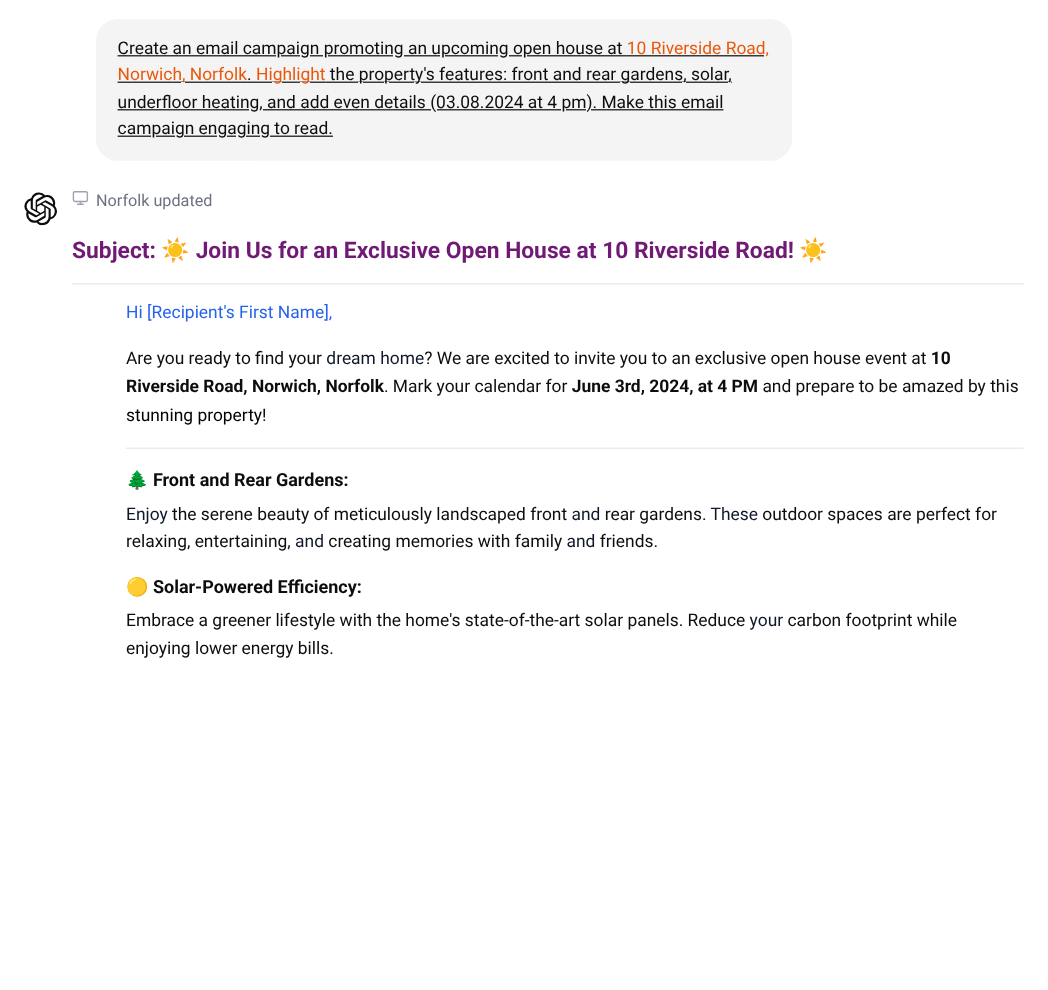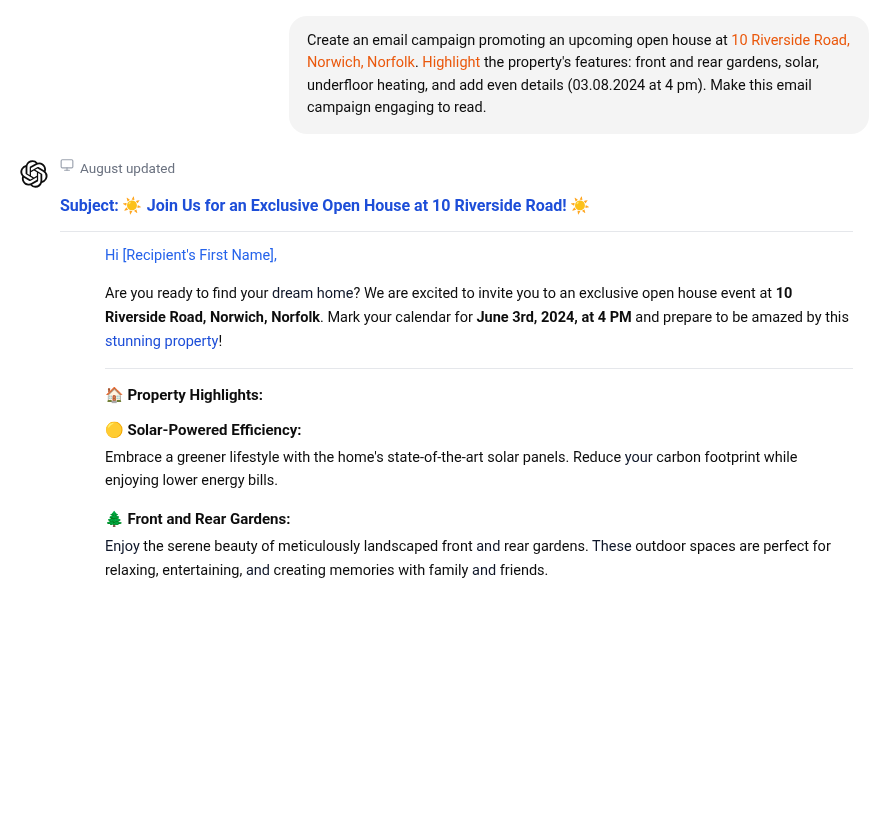--- a/index.html
+++ b/index.html
@@ -20,22 +20,22 @@
     }
 
     .container {
       max-width: 873px;
       padding: 0 0 20px 0;
     }
 
     
     .user-message-wrapper {
       display: flex;
-      justify-content: flex-end;
       padding: 16px 4px 16px 80px;
+      text-decoration: underline;
     }
 
     .user-bubble {
       background: #f4f4f4;
       border-radius: 18px;
       padding: 14px 18px;
       max-width: 580px;
       font-size: 14.5px;
       line-height: 1.55;
       color: #0d0d0d;
@@ -70,23 +70,23 @@
       margin-bottom: 14px;
     }
 
     .memory-icon {
       font-size: 13px;
       color: #9ca3af;
     }
 
     
     .subject-line {
-      font-size: 16px;
-      font-weight: 700;
-      color: #1d4ed8;
+      font-size: 19px;
+      font-weight: 700;
+      color: #701a75;
       margin-bottom: 10px;
     }
 
     hr.divider {
       border: none;
       border-top: 1px solid #e5e7eb;
       margin: 12px 0;
     }
 
     
@@ -109,21 +109,21 @@
     .text-blue {
       color: #0f172a;
     }
 
     .text-bold {
       font-weight: 700;
       color: #0d0d0d;
     }
 
     .text-orange {
-      color: #1d4ed8;
+      color: #000000;
     }
 
     
     .highlights-section {
       margin-top: 14px;
     }
 
     .highlights-title {
       font-size: 15px;
       font-weight: 700;
@@ -167,21 +167,21 @@
     <div class="ai-content">
 
       <div class="memory-updated">
         <span class="memory-icon">
           <svg width="14" height="14" viewBox="0 0 24 24" fill="none" stroke="#9ca3af" stroke-width="2" stroke-linecap="round" stroke-linejoin="round">
             <rect x="2" y="3" width="20" height="14" rx="2" ry="2"></rect>
             <line x1="8" y1="21" x2="16" y2="21"></line>
             <line x1="12" y1="17" x2="12" y2="21"></line>
           </svg>
         </span>
-        <span>August updated</span>
+        <span>Norfolk updated</span>
       </div>
 
       <div class="subject-line">
         <span>Subject: </span>
         <span>☀️ </span>
         <span>Join Us for an Exclusive Open House at 10 Riverside Road! </span>
         <span>☀️</span>
       </div>
 
       <hr class="divider">
@@ -191,43 +191,39 @@
         <span class="greeting">Hi [Recipient's First Name],</span>
 
         <p class="intro-para">
           Are you ready to find your <span class="text-blue">dream home</span>? We are excited to invite you to an exclusive open house event at <strong class="text-bold">10 Riverside Road, Norwich, Norfolk</strong>. Mark your calendar for <strong class="text-bold">June 3rd, 2024, at 4 PM</strong> and prepare to be amazed by this <span class="text-orange">stunning property</span>!
         </p>
 
         <hr class="divider">
 
         <div class="highlights-section">
 
-          <div class="highlights-title">
-            <span>🏠 </span>
-            <span>Property Highlights:</span>
+
+          <div class="highlight-item">
+            <div class="highlight-title">
+              <span>🌲 </span>
+              <span>Front and Rear Gardens:</span>
+            </div>
+            <p class="highlight-desc">
+              <span class="text-blue">Enjoy</span> the serene beauty of meticulously landscaped front <span class="text-blue">and</span> rear gardens. <span class="text-blue">These</span> outdoor spaces are perfect for relaxing, entertaining, <span class="text-blue">and</span> creating memories with family <span class="text-blue">and</span> friends.
+            </p>
           </div>
 
           <div class="highlight-item">
             <div class="highlight-title">
               <span>🟡 </span>
               <span>Solar-Powered Efficiency:</span>
             </div>
             <p class="highlight-desc">
               Embrace a greener lifestyle with the home's state-of-the-art solar panels. Reduce <span class="text-blue">your</span> carbon footprint while enjoying lower energy bills.
             </p>
           </div>
 
-          <div class="highlight-item">
-            <div class="highlight-title">
-              <span>🌲 </span>
-              <span>Front and Rear Gardens:</span>
-            </div>
-            <p class="highlight-desc">
-              <span class="text-blue">Enjoy</span> the serene beauty of meticulously landscaped front <span class="text-blue">and</span> rear gardens. <span class="text-blue">These</span> outdoor spaces are perfect for relaxing, entertaining, <span class="text-blue">and</span> creating memories with family <span class="text-blue">and</span> friends.
-            </p>
-          </div>
-
         </div>
       </div>
     </div>
   </div>
 
 </div>
 
 </body></html>

